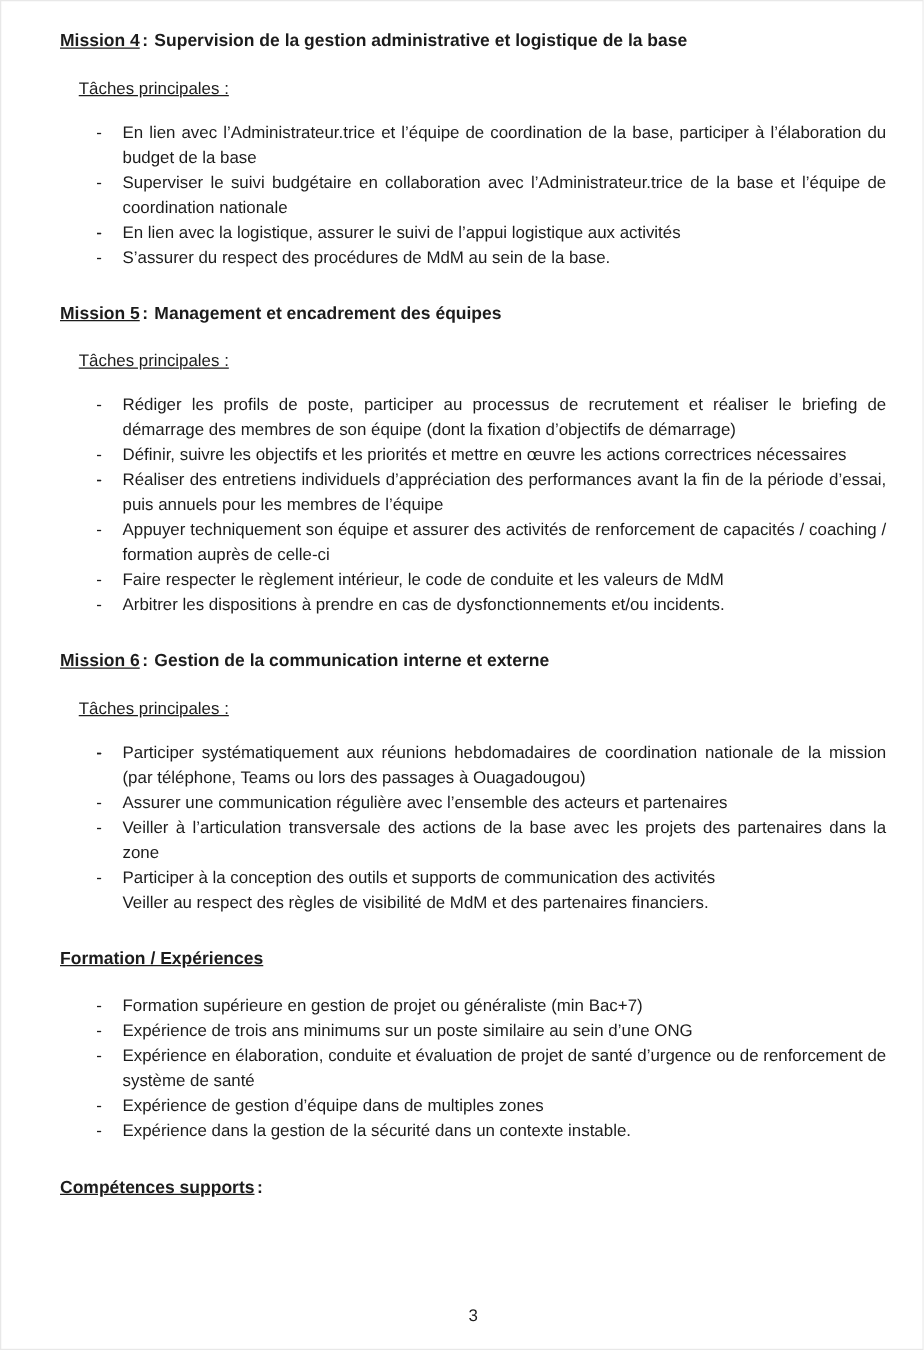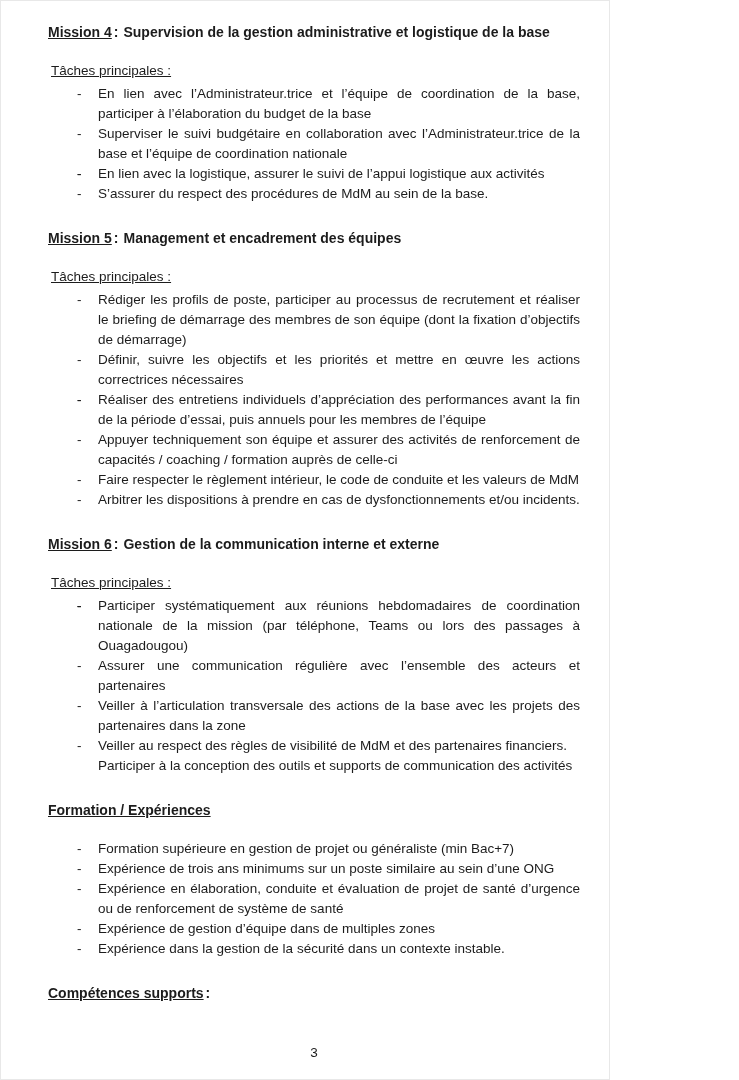--- a/index.html
+++ b/index.html
@@ -2,21 +2,21 @@
 <html><head>
 <meta charset="utf-8">
 <style>
   html, body {
     margin: 0;
     padding: 0;
     background: #ffffff;
   }
   .page {
     position: relative;
-    width: 610px;
+    width: 739px;
     height: 1080px;
     background: #ffffff;
     box-sizing: border-box;
     border: 1px solid #e8e8e8;
     padding: 21px 29px 0 47px;
     overflow: hidden;
     font-family: "Liberation Sans", "DejaVu Sans", sans-serif;
     font-size: 13.5px;
     line-height: 20px;
     color: #1c1c1c;
@@ -25,21 +25,21 @@
   .section + .section { margin-top: 24px; }
   .section-heading {
     margin: 0 0 19px 0;
     font-size: 14px;
     font-weight: bold;
     line-height: 20px;
   }
   .u { text-decoration: underline; }
   .sep { margin: 0 5px 0 2px; }
   .tasks-heading {
-    margin: 3px;
+    margin: 15px;
     font-weight: normal;
     text-decoration: underline;
   }
   ul.task-list {
     margin: 0;
     padding: 0;
     list-style: none;
   }
   ul.task-list li {
     position: relative;
@@ -103,22 +103,22 @@
     </h2>
     <p class="tasks-heading">Tâches principales :</p>
     <ul class="task-list">
       <li><span class="marker">-</span></li>
       <li><span class="marker">-</span></li>
       <li><span class="marker">-</span><span>Participer systématiquement aux réunions hebdomadaires de coordination nationale de la mission (par téléphone, Teams ou lors des passages à Ouagadougou)</span></li>
       <li><span class="marker">-</span><span>Assurer une communication régulière avec l’ensemble des acteurs et partenaires</span></li>
       <li><span class="marker">-</span><span>Veiller à l’articulation transversale des actions de la base avec les projets des partenaires dans la zone</span></li>
       <li>
         <span class="marker">-</span>
+        <span class="line">Participer à la conception des outils et supports de communication des activités</span>
         <span class="line">Veiller au respect des règles de visibilité de MdM et des partenaires financiers.</span>
-        <span class="line">Participer à la conception des outils et supports de communication des activités</span>
       </li>
     </ul>
   </div>
 
   <div class="section">
     <h2 class="section-heading">
       <span class="u">Formation / Expériences</span>
     </h2>
     <ul class="task-list">
       <li><span class="marker">-</span><span>Formation supérieure en gestion de projet ou généraliste (min Bac+7)</span></li>

